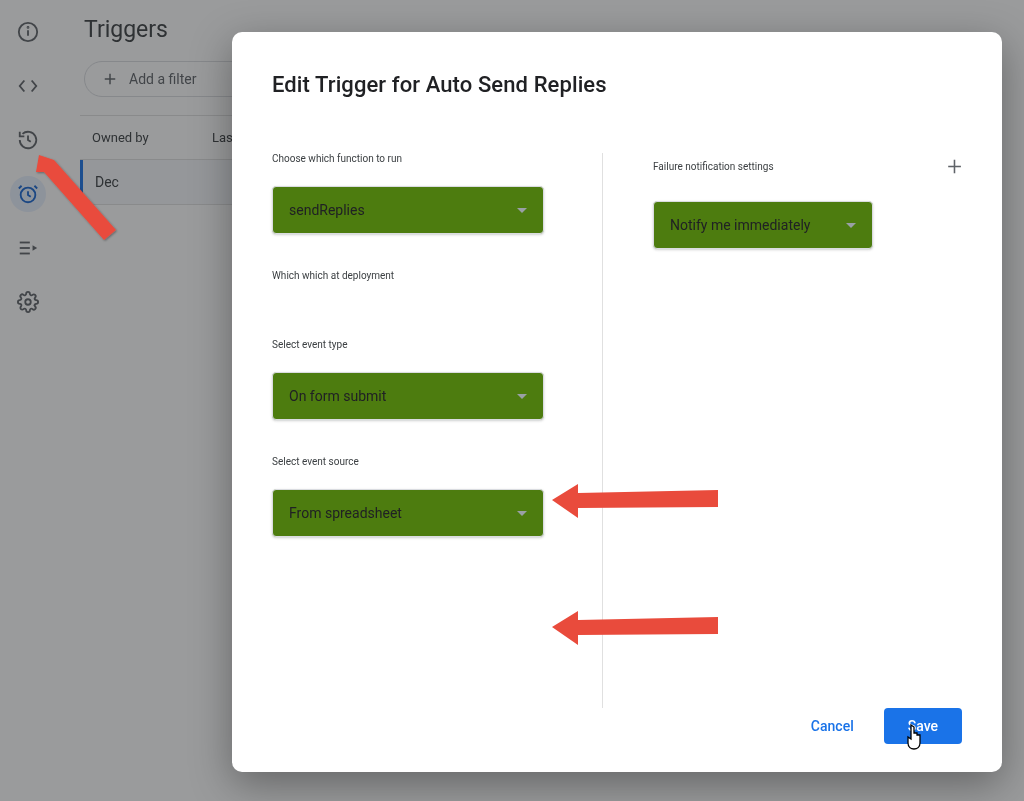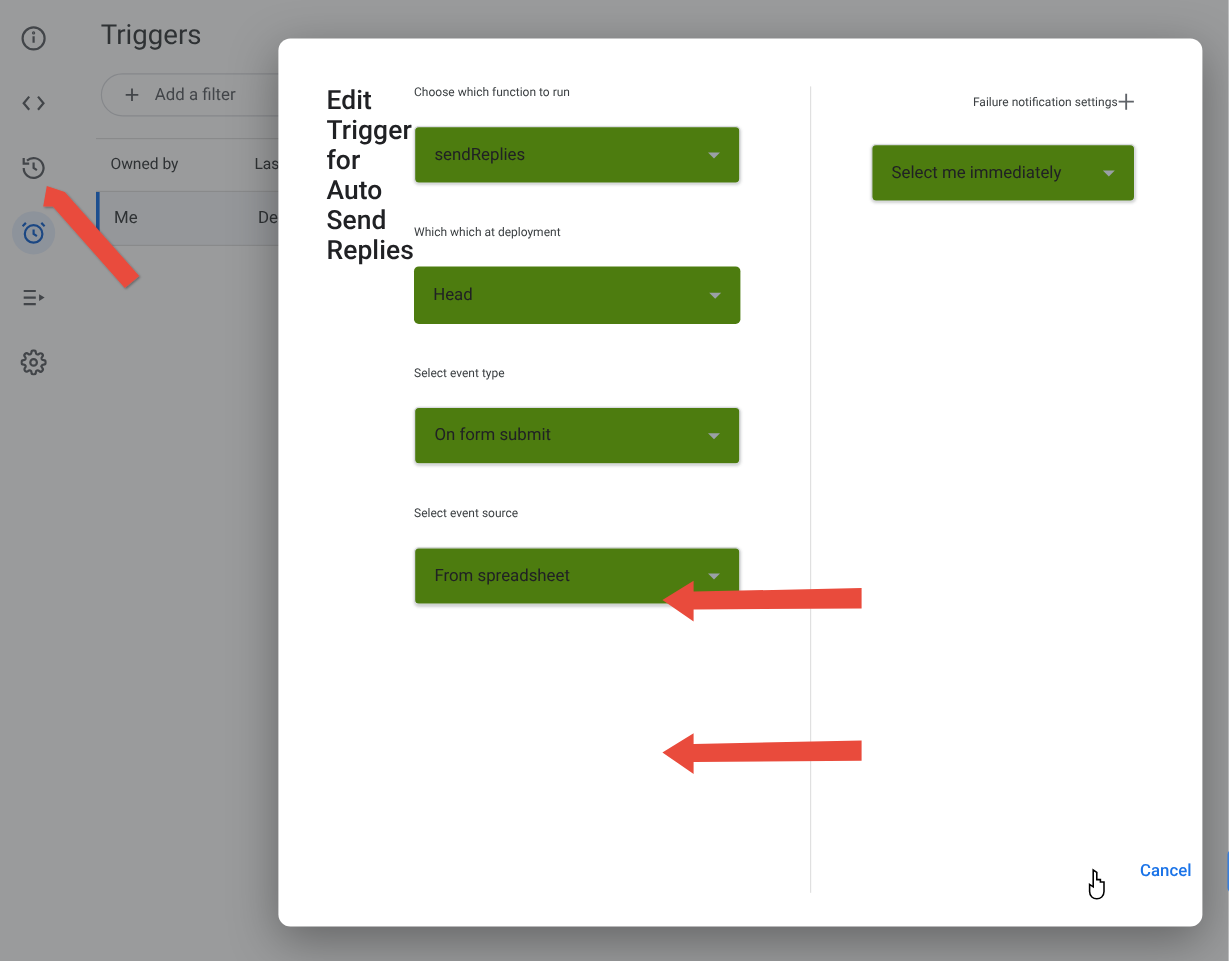--- a/index.html
+++ b/index.html
@@ -16,26 +16,26 @@
   .filter-chip { display:inline-flex; align-items:center; gap:10px; border:1px solid #dadce0; border-radius:22px; padding: 8px 16px; color:#5f6368; font-size:14px; margin: 8px 4px 18px; background:#fff; }
   .filter-chip svg { width:18px; height:18px; color:#5f6368; }
 
   .table-head { display:flex; border-top:1px solid #e0e0e0; border-bottom:1px solid #e0e0e0; font-size:13px; color:#3c4043; }
   .th, .td { padding: 14px 12px; }
   .col-own { width: 120px; }
   .col-last { flex:1; }
   .table-row { display:flex; border-bottom:1px solid #e0e0e0; font-size:14px; color:#3c4043; border-left: 3px solid #1a73e8; background:#f6f8fc; }
 
   .overlay { position:absolute; inset:0; background:rgba(32,33,36,0.45); }
-  .dialog { position:absolute; left:232px; top:32px; width:770px; height:740px; background:#fff; border-radius:10px; box-shadow:0 12px 40px rgba(0,0,0,.35); padding: 40px 40px 28px; display:flex; flex-direction:row; }
+  .dialog { position:absolute; left:232px; top:32px; width:770px; height:740px; background:#fff; border-radius:10px; box-shadow:0 12px 40px rgba(0,0,0,.35); padding: 40px 40px 28px; display:flex; flex-direction:column; }
   .dialog-title { font-size:22px; color:#202124; font-weight:500; margin-bottom: 56px; letter-spacing:.1px; }
   .columns { display:flex; flex:1; gap:0; }
   .col-left { width: 330px; padding-right: 30px; display:flex; flex-direction:column; gap: 36px; }
   .col-right { flex:1; border-left:1px solid #e0e0e0; padding-left: 50px; }
-  .col-right-head { display:flex; align-items:center; justify-content:flex-end; }
+  .col-right-head { display:flex; align-items:center; justify-content:space-between; }
   .plus-btn { font-size:26px; color:#5f6368; cursor:pointer; line-height:1; font-weight:300; }
 
   .field-label { font-size:10px; color:#3c4043; margin-bottom: 22px; font-weight:400; }
   .select { width: 272px; height:48px; border:1px solid #dadce0; border-radius:4px; display:flex; align-items:center; justify-content:space-between; padding: 0 16px; font-size:14px; color:#202124; background:#4d7c0f; cursor:pointer; box-shadow:0 1px 2px rgba(60,64,67,.15), 0 1px 3px rgba(60,64,67,.1); }
   .select.plain { border:none; box-shadow:none; }
   .select .caret { width:0; height:0; border-left:5px solid transparent; border-right:5px solid transparent; border-top:5px solid #9aa0a6; }
   .right-select { width: 220px; }
 
   .dialog-actions { display:flex; justify-content:flex-end; align-items:center; gap: 26px; margin-top:auto; }
   .btn-cancel { color:#1a73e8; font-size:14px; background:none; border:none; cursor:pointer; font-weight:500; padding:8px 4px; }
@@ -101,45 +101,40 @@
           <line x1="12" y1="5" x2="12" y2="19"></line>
           <line x1="5" y1="12" x2="19" y2="12"></line>
         </svg>
       <span>Add a filter</span>
     </div>
     <div class="table-head">
       <div class="th col-own">Owned by</div>
       <div class="th col-last">Las</div>
     </div>
     <div class="table-row">
-      <div class="td col-own">Me</div>
       <div class="td col-last">Dec</div>
     </div>
   </div>
 </div>
 
 <div class="overlay"></div>
 
 <div class="dialog">
   <div class="dialog-title">Edit Trigger for Auto Send Replies</div>
   <div class="columns">
     <div class="col-left">
       <div>
         <div class="field-label">Choose which function to run</div>
         <div class="select">
           <span>sendReplies</span>
           <span class="caret"></span>
         </div>
       </div>
       <div>
         <div class="field-label">Which which at deployment</div>
-        <div class="select plain">
-          <span>Head</span>
-          <span class="caret"></span>
-        </div>
       </div>
       <div>
         <div class="field-label">Select event type</div>
         <div class="select">
           <span>On form submit</span>
           <span class="caret"></span>
         </div>
       </div>
       <div>
         <div class="field-label">Select event source</div>
@@ -149,21 +144,21 @@
         </div>
       </div>
     </div>
     <div class="col-right">
       <div class="col-right-head">
         <div class="field-label" style="margin-bottom:0">Failure notification settings</div>
         <div class="plus-btn">+</div>
       </div>
       <div style="height:22px"></div>
       <div class="select right-select">
-        <span>Select me immediately</span>
+        <span>Notify me immediately</span>
         <span class="caret"></span>
       </div>
     </div>
   </div>
   <div class="dialog-actions">
     <button class="btn-cancel">Cancel</button>
     <button class="btn-save">Save</button>
   </div>
 </div>
 

